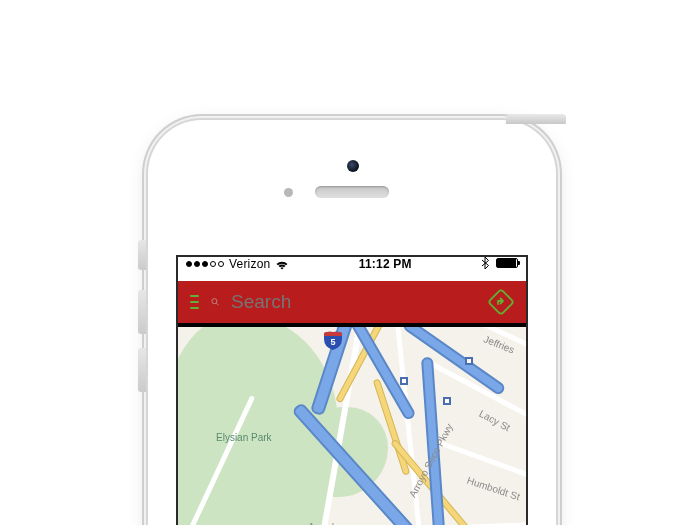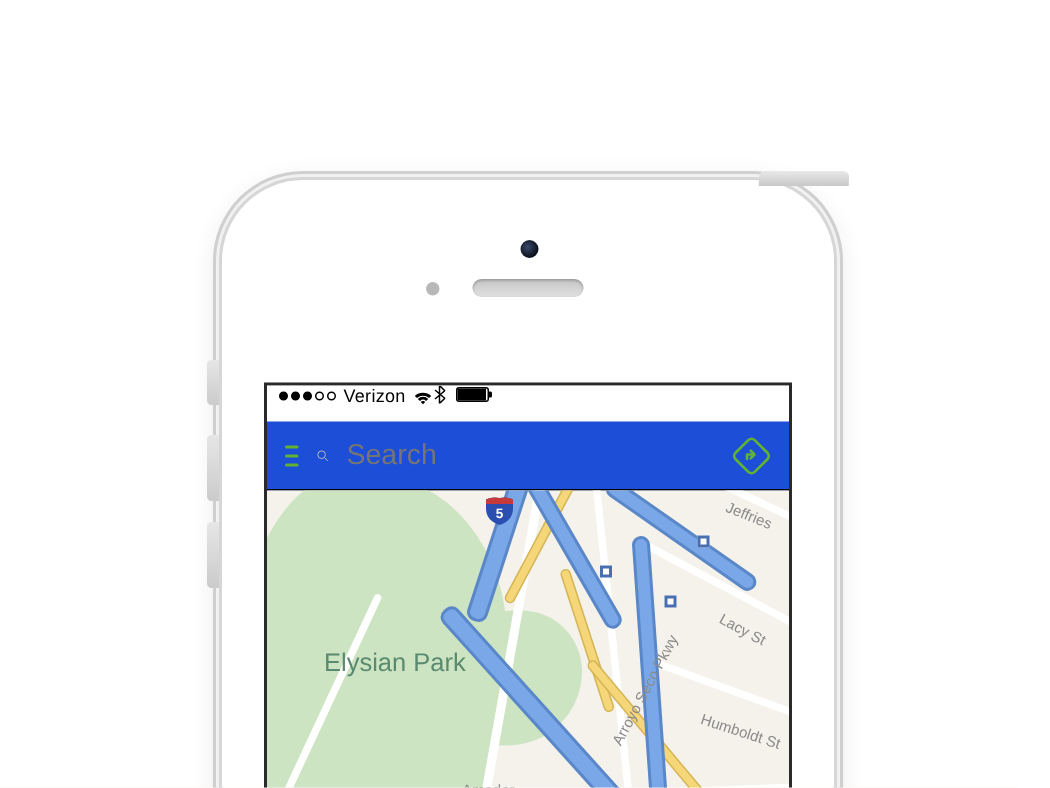--- a/index.html
+++ b/index.html
@@ -114,22 +114,22 @@
   content: '';
   position: absolute;
   right: -3px; top: 2px;
   width: 2px; height: 4px;
   background: #000;
   border-radius: 0 1px 1px 0;
 }
 .battery-fill { height: 100%; width: 95%; background: #000; }
 .app-header {
   height: 46px;
-  background: #1d4ed8;
-  border-bottom: 1px solid #000000;
+  background: #b91c1c;
+  border-bottom: 4px solid #000000;
   display: flex;
   align-items: center;
   padding: 0 12px;
   gap: 12px;
 }
 .menu-icon { width: 20px; display: flex; flex-direction: column; gap: 4px; }
 .menu-icon span { height: 2px; background: #5fb233; border-radius: 1px; }
 .search-icon-svg { color: #bdbdbd; }
 .search-input {
   flex: 1;
@@ -168,21 +168,21 @@
   border-radius: 6px;
 }
 .hw-ramp {
   position: absolute;
   background: #f5d678;
   border: 1px solid #d4b556;
   border-radius: 4px;
 }
 .park-label {
   position: absolute;
-  font-size: 17px;
+  font-size: 10px;
   color: #5a8a6f;
   font-weight: 400;
   text-align: center;
 }
 .road-label {
   position: absolute;
   font-size: 10px;
   color: #8a8a8a;
   white-space: nowrap;
 }
@@ -224,20 +224,21 @@
           <div class="sig-dot full"></div>
           <div class="sig-dot full"></div>
           <div class="sig-dot"></div>
           <div class="sig-dot"></div>
         </div>
         <span>Verizon</span>
         <svg class="wifi-icon" viewBox="0 0 14 11">
           <path d="M7 10.5 L5.5 9 A2 2 0 0 1 8.5 9 Z M3.5 7 A5 5 0 0 1 10.5 7 L9 8.3 A3 3 0 0 0 5 8.3 Z M1.5 5 A8 8 0 0 1 12.5 5 L11 6.3 A6 6 0 0 0 3 6.3 Z" fill="#000"></path>
         </svg>
       </div>
+      <div class="status-center">11:12 PM</div>
       <div class="status-right">
         <svg width="8" height="12" viewBox="0 0 8 12">
           <path d="M4 0 L4 12 L7.5 8.5 L1 3 M4 0 L7.5 3.5 L1 9" stroke="#000" stroke-width="1" fill="none"></path>
         </svg>
         <div class="battery">
           <div class="battery-fill"></div>
         </div>
       </div>
     </div>
 

